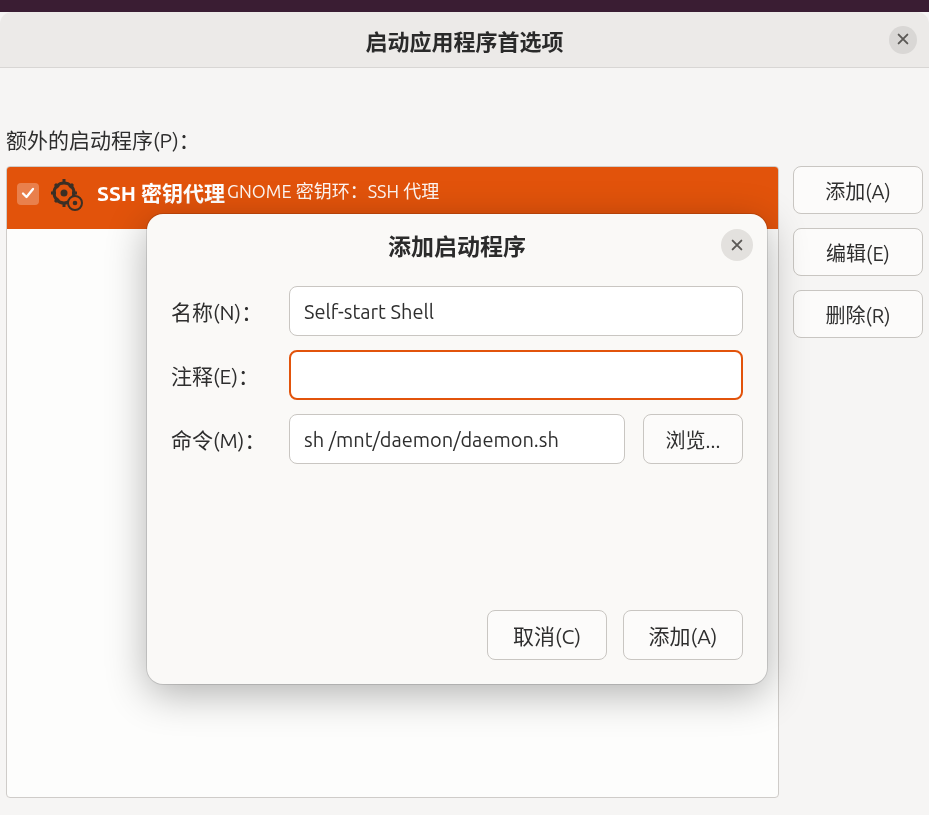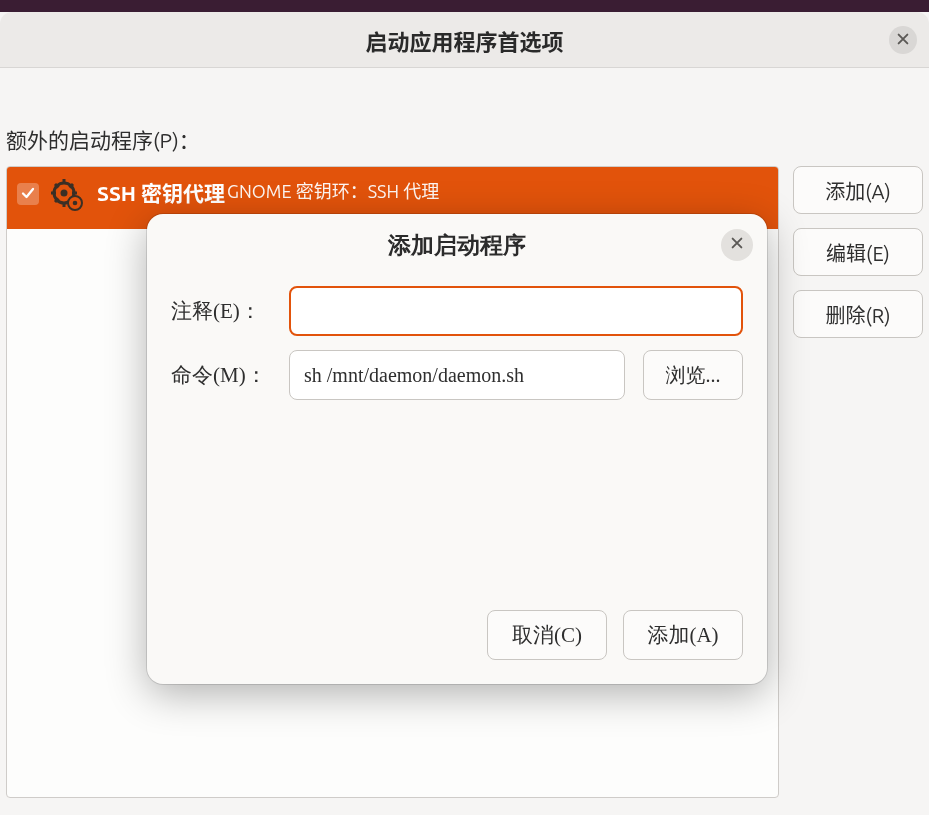--- a/index.html
+++ b/index.html
@@ -113,21 +113,20 @@
     cursor: pointer;
     padding: 0 18px;
     user-select: none;
   }
 
   
   .modal-overlay {
     position: absolute;
     left: 0; top: 0; width: 904px; height: 815px;
     pointer-events: none;
-    font-family: Liberation Serif, serif;
   }
   .modal {
     position: absolute;
     left: 147px;
     top: 214px;
     width: 620px;
     height: 470px;
     background: #faf9f7;
     border-radius: 16px;
     box-shadow: 0 10px 40px rgba(0,0,0,0.3), 0 0 0 1px rgba(0,0,0,0.12);
@@ -275,20 +274,24 @@
       <div class="modal-close">
         <span>
           <svg viewBox="0 0 16 16" width="14" height="14">
               <path d="M3 3 L13 13 M13 3 L3 13" stroke="#5b5956" stroke-width="2.2" stroke-linecap="round"></path>
             </svg>
         </span>
       </div>
     </div>
     <div class="modal-body">
       <div class="form-row">
+        <div class="form-label">名称(N)：</div>
+        <input class="text-input" value="Self-start Shell" style="">
+      </div>
+      <div class="form-row">
         <div class="form-label">注释(E)：</div>
         <input class="text-input focused" value="" style="">
       </div>
       <div class="form-row cmd-row">
         <div class="form-label">命令(M)：</div>
         <input class="text-input" value="sh /mnt/daemon/daemon.sh" style="">
         <div class="btn browse-btn">浏览...</div>
       </div>
     </div>
     <div class="modal-footer">

